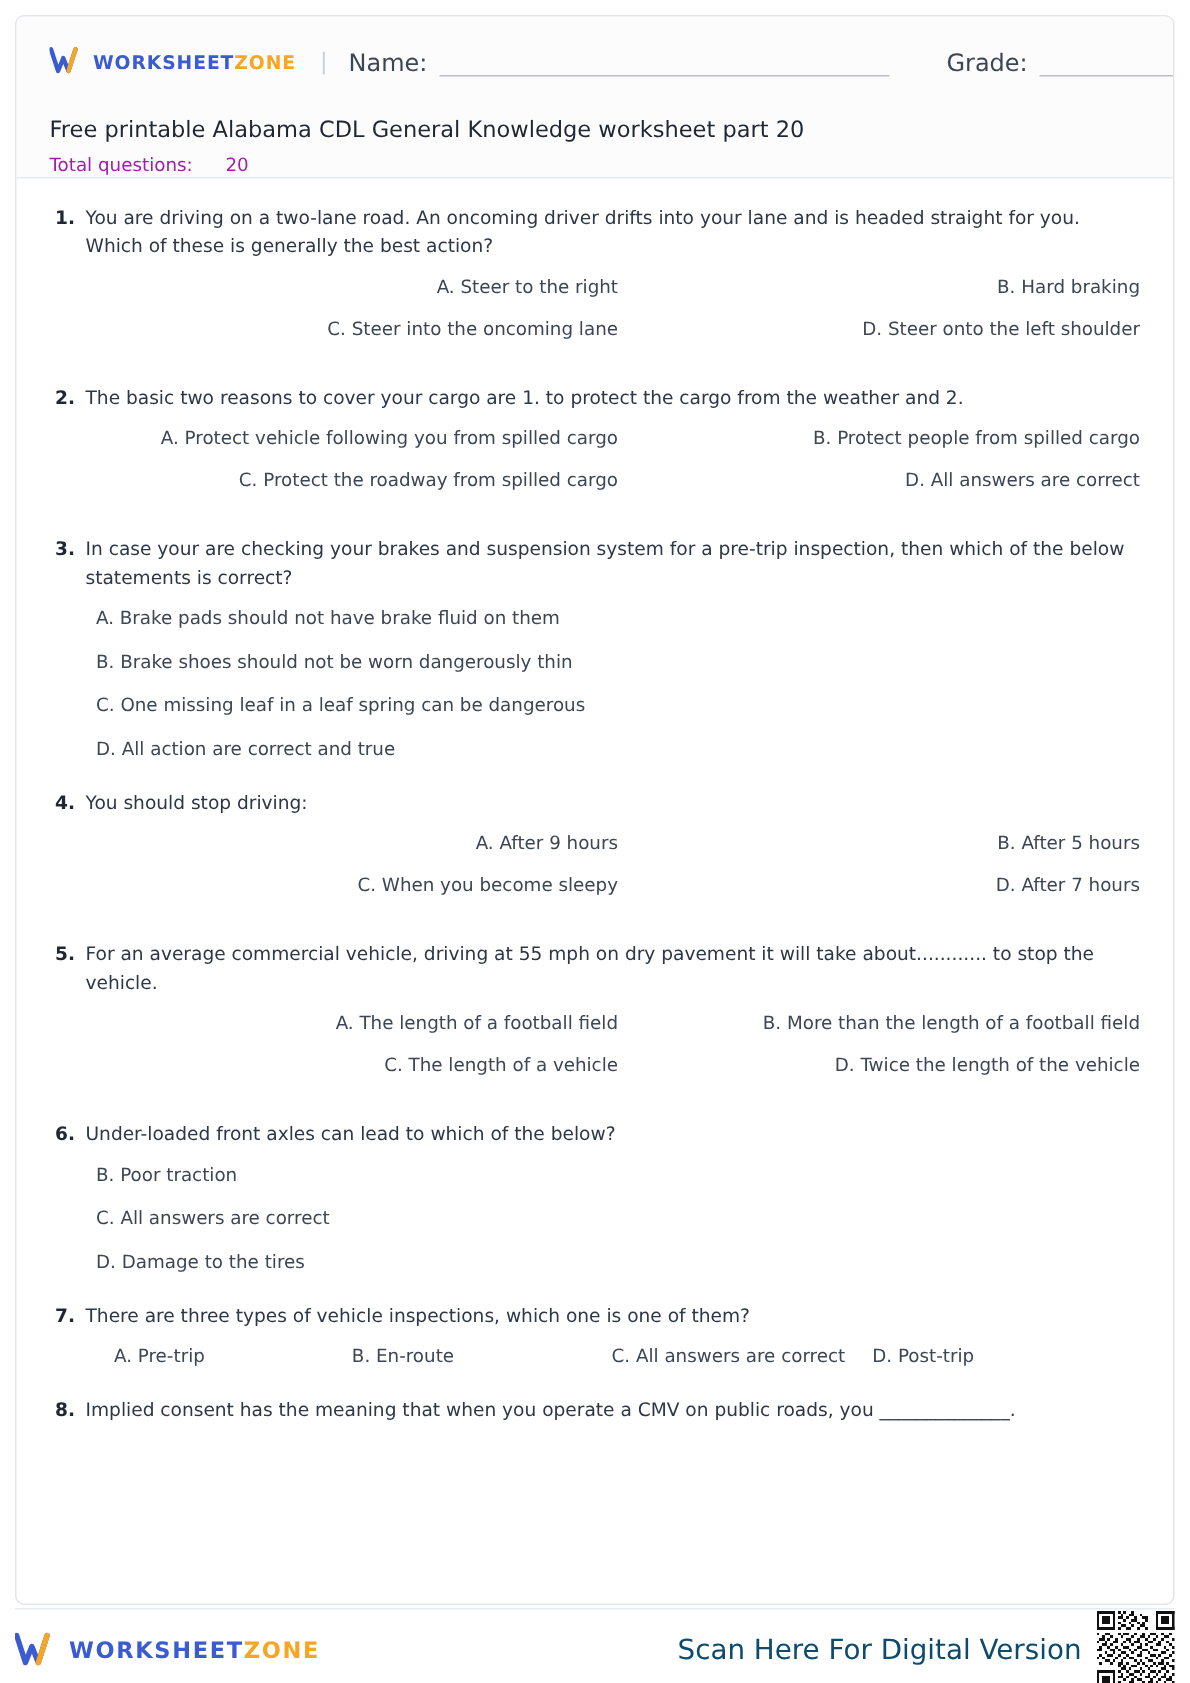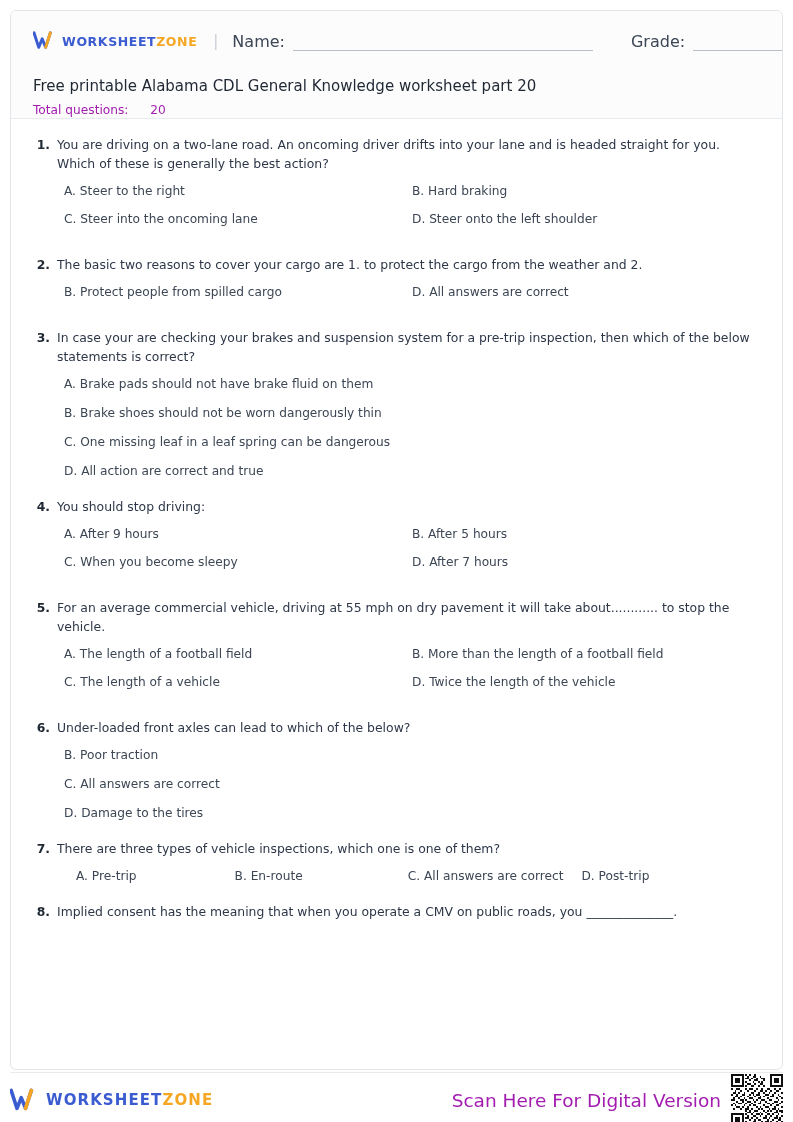--- a/index.html
+++ b/index.html
@@ -117,20 +117,21 @@
     line-height: 19px;
     flex: 1;
   }
   .opts {
     margin-left: 31px;
     margin-top: 9px;
   }
   .opts.grid2 {
     display: flex;
     flex-wrap: wrap;
+    text-align: right;
   }
   .opts.grid2 .opt {
     width: 50%;
     margin-bottom: 10px;
   }
   .opts.grid4 {
     display: flex;
     flex-wrap: nowrap;
   }
   .opts.grid4 .opt {
@@ -164,21 +165,21 @@
   .footer-logo-text {
     font-size: 15px;
     font-weight: bold;
     letter-spacing: 1.1px;
   }
   .footer-logo-text .w1 { color: #3b5bd0; }
   .footer-logo-text .w2 { color: #f5a623; }
   .scan-text {
     margin-left: auto;
     font-size: 18.5px;
-    color: #a21caf;
+    color: #0c4a6e;
     padding-right: 10px;
   }
   .qr {
     width: 52px; height: 52px;
     margin-right: 0px;
   }
   .top-rule {
     position: absolute;
     left: 10px; top: 1072px;
     width: 773px; height: 1px;
@@ -240,21 +241,23 @@
           <div class="opt">D. Steer onto the left shoulder</div>
         </div>
       </div>
 
       <div class="q">
         <div class="q-head">
           <span class="q-num">2.</span>
           <span class="q-text">The basic two reasons to cover your cargo are 1. to protect the cargo from the weather and 2.</span>
         </div>
         <div class="opts grid2">
+          <div class="opt">A. Protect vehicle following you from spilled cargo</div>
           <div class="opt">B. Protect people from spilled cargo</div>
+          <div class="opt">C. Protect the roadway from spilled cargo</div>
           <div class="opt">D. All answers are correct</div>
         </div>
       </div>
 
       <div class="q">
         <div class="q-head">
           <span class="q-num">3.</span>
           <span class="q-text">In case your are checking your brakes and suspension system for a pre-trip inspection, then which of the below statements is correct?</span>
         </div>
         <div class="opts stack">

